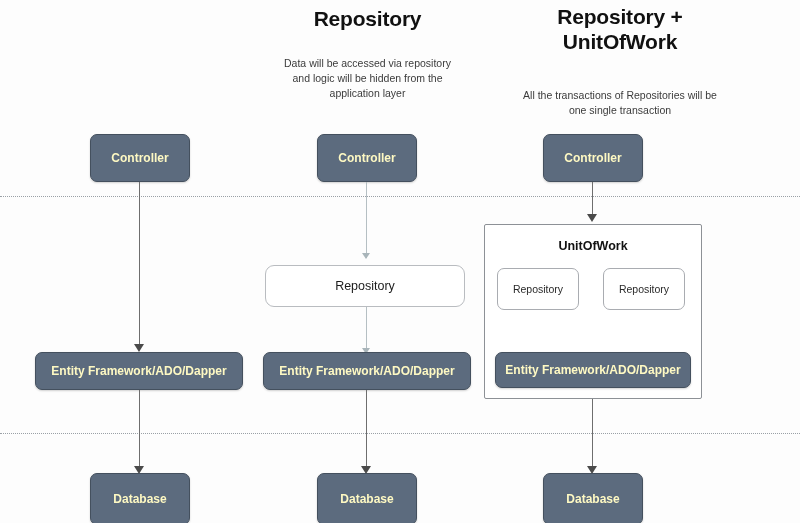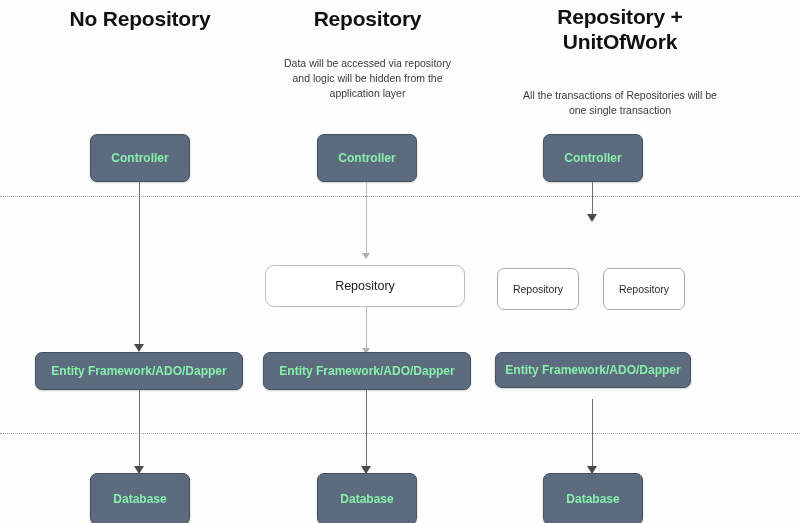--- a/index.html
+++ b/index.html
@@ -52,21 +52,21 @@
     box-sizing: border-box;
     display: flex;
     align-items: center;
     justify-content: center;
     text-align: center;
   }
   .node-dark {
     background: #5c6b7e;
     border: 1px solid #44505e;
     border-radius: 7px;
-    color: #86efac;
+    color: #fef9c3;
     font-weight: bold;
     font-size: 12px;
     box-shadow: 0 1px 2px rgba(0,0,0,0.18);
   }
   .node-light {
     background: #ffffff;
     border: 1px solid #b9bcc0;
     border-radius: 9px;
     color: #1b1b1b;
     font-size: 12.5px;
@@ -116,21 +116,20 @@
     border-left-width: 4px;
     border-right-width: 4px;
     border-top: 6px solid #a9b5ba;
   }
 </style>
 </head>
 <body>
 
 <div id="canvas">
 
-  <div class="col-title" style="left:20px; top:6px; width:240px;">No Repository</div>
 
   <div class="col-title" style="left:255px; top:6px; width:225px;">Repository</div>
   <div class="col-sub" style="left:280px; top:56px; width:175px;">Data will be accessed via repository and logic will be hidden from the application layer</div>
 
   <div class="col-title" style="left:500px; top:4px; width:240px;">Repository + UnitOfWork</div>
   <div class="col-sub" style="left:520px; top:88px; width:200px;">All the transactions of Repositories will be one single transaction</div>
 
   <div class="layer-divider" style="top:196px;"></div>
   <div class="layer-divider" style="top:433px;"></div>
 
@@ -161,20 +160,23 @@
   <div class="conn conn-strong" style="left:366px; top:390px; height:80px;"></div>
   <div class="arrow arrow-strong" style="left:361px; top:466px;"></div>
 
   <div class="node node-dark" style="left:317px; top:473px; width:100px; height:52px;">Database</div>
 
   <div class="node node-dark" style="left:543px; top:134px; width:100px; height:48px;">Controller</div>
 
   <div class="conn conn-strong" style="left:592px; top:182px; height:36px;"></div>
   <div class="arrow arrow-strong" style="left:587px; top:214px;"></div>
 
+  <div class="uow-box" style="left:484px; top:224px; width:218px; height:175px;">
+    <div class="uow-title" style="top:14px;">UnitOfWork</div>
+  </div>
 
   <div class="node node-small" style="left:497px; top:268px; width:82px; height:42px;">Repository</div>
 
   <div class="node node-small" style="left:603px; top:268px; width:82px; height:42px;">Repository</div>
 
   <div class="node node-dark" style="left:495px; top:352px; width:196px; height:36px;">Entity Framework/ADO/Dapper</div>
 
   <div class="conn conn-strong" style="left:592px; top:399px; height:71px;"></div>
   <div class="arrow arrow-strong" style="left:587px; top:466px;"></div>
 

